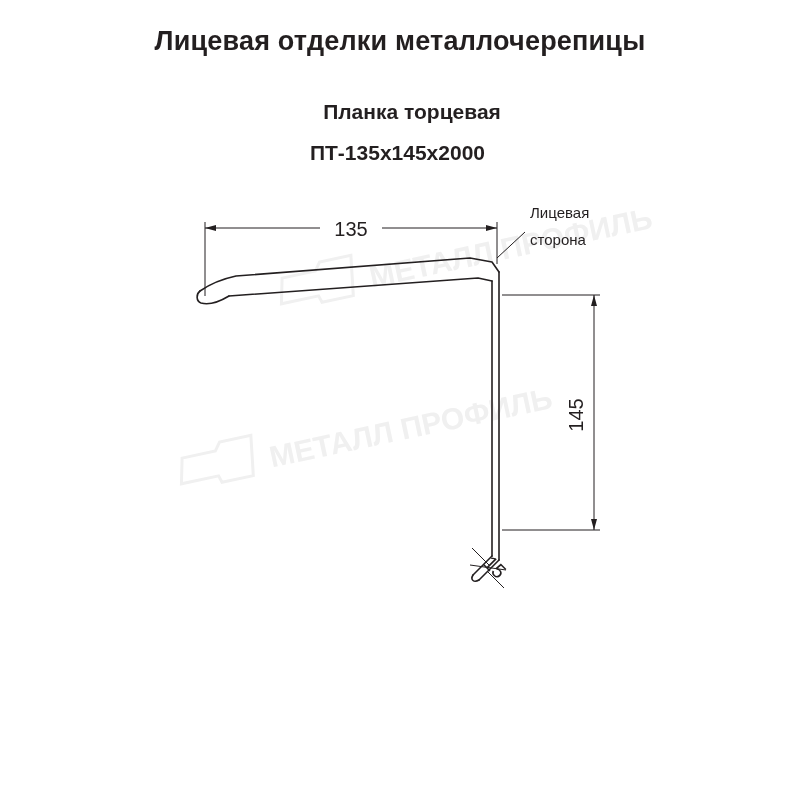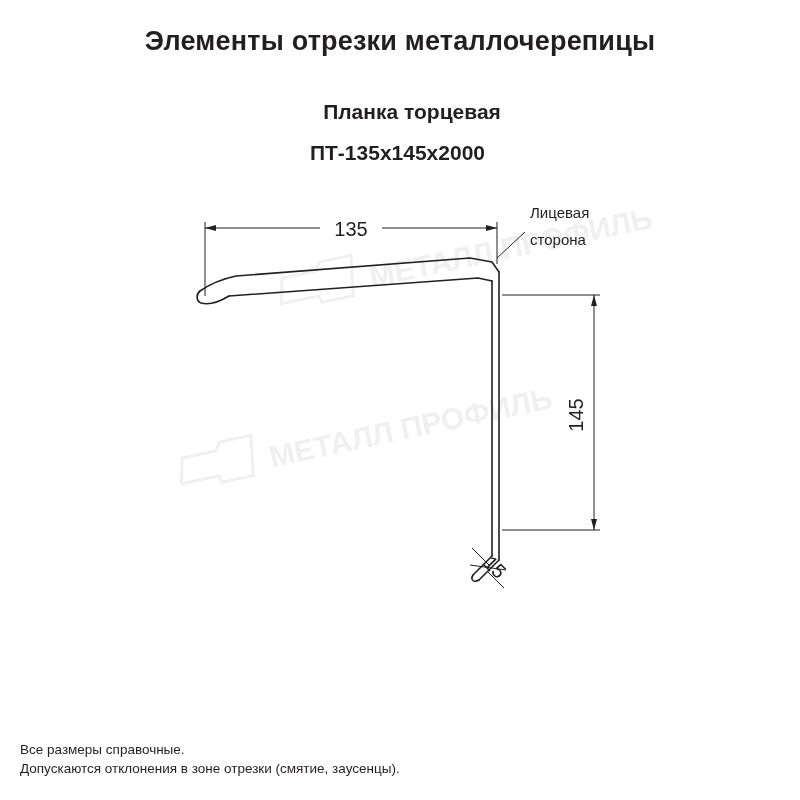--- a/index.html
+++ b/index.html
@@ -79,21 +79,21 @@
     font-family: "Liberation Sans", sans-serif;
     font-size: 15px;
     fill: #231f20;
   }
 </style>
 </head>
 <body>
 
 <div class="page">
 
-  <div class="title">Элементы отрезки металлочерепицы</div>
+  <div class="title">Лицевая отделки металлочерепицы</div>
   <div class="subtitle">Планка торцевая</div>
   <div class="code">ПТ-135x145x2000</div>
 
   <svg class="drawing" viewBox="0 0 800 800">
 
     <g opacity="1">
       <g transform="translate(270,250) rotate(-12)">
         <path d="M0,55 L6,30 L40,30 L46,22 L78,22 L72,62 L40,62 L38,55 Z" fill="none" stroke="#f0f0f0" stroke-width="3"></path>
         <text class="wm-text" x="92" y="58">МЕТАЛЛ ПРОФИЛЬ</text>
       </g>
@@ -150,18 +150,14 @@
     <text class="dim-text" x="490" y="572" text-anchor="middle" transform="rotate(45 490,572)">15</text>
 
     <g stroke="#231f20" stroke-width="1" fill="none">
       <line x1="497" y1="258" x2="525" y2="232"></line>
     </g>
     <text class="label-text" x="530" y="218">Лицевая</text>
     <text class="label-text" x="530" y="245">сторона</text>
 
   </svg>
 
-  <div class="footnotes">
-    <div>Все размеры справочные.</div>
-    <div>Допускаются отклонения в зоне отрезки (смятие, заусенцы).</div>
-  </div>
 
 </div>
 
 </body></html>

